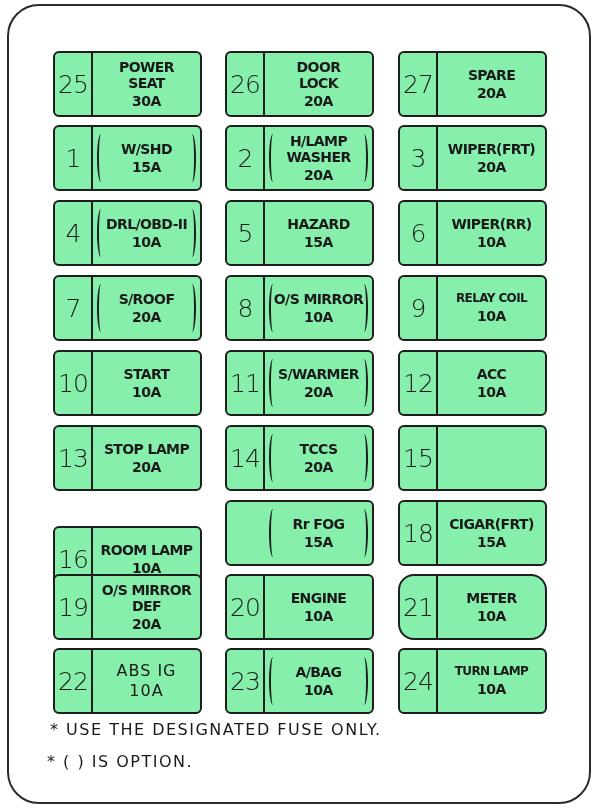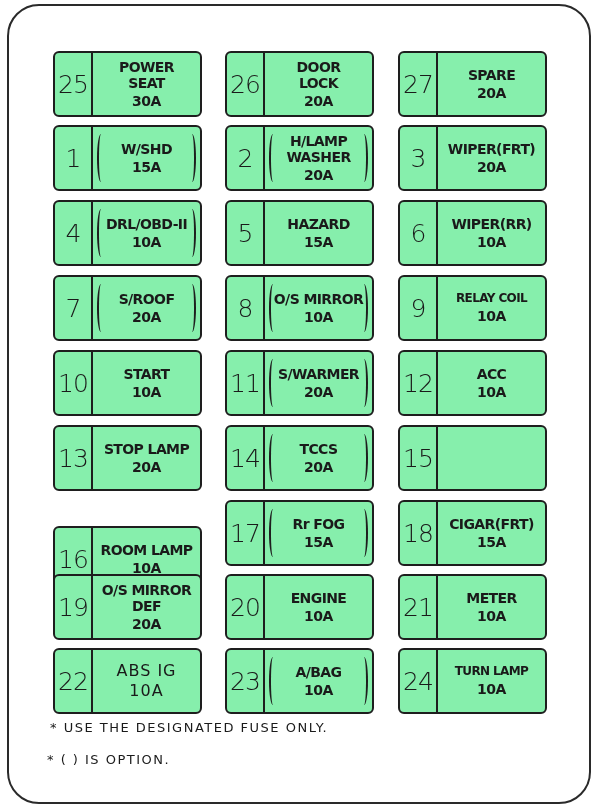--- a/index.html
+++ b/index.html
@@ -19,21 +19,21 @@
   .fuse .lbl { font-size:14px; font-weight:bold; letter-spacing:-0.6px; white-space:pre-line; }
   .fuse .amp { font-size:14px; font-weight:bold; letter-spacing:-0.5px; margin-top:2px; }
   .fuse.big .lbl, .fuse.big .amp { font-size:16px; font-weight:normal; letter-spacing:1px; }
   .fuse.small .lbl { font-size:12px; }
   .paren { position:absolute; top:7px; bottom:7px; width:8px; border:2px solid #1e1e1e;
            box-sizing:border-box; }
   .paren.l { left:42px; border-right:none; border-top:none; border-bottom:none;
              border-radius:50% 0 0 50% / 50% 0 0 50%; }
   .paren.r { right:4px; border-left:none; border-top:none; border-bottom:none;
              border-radius:0 50% 50% 0 / 0 50% 50% 0; }
-  .note { position:absolute; left:50px; font-size:13px; letter-spacing:1.5px;
+  .note { position:absolute; left:50px; font-size:16px; letter-spacing:1.5px;
           font-family:"DejaVu Sans", sans-serif; }
 </style>
 </head>
 <body>
 
 <div class="panel"></div>
 
 <div id="grid">
     <div class="fuse" style="left: 53px; top: 51px;">
       <div class="num">25</div>
@@ -179,21 +179,20 @@
       </div>
     </div>
     <div class="fuse" style="left: 53px; top: 500px; margin-top: 26px;">
       <div class="num">16</div>
       <div class="body">
         <div class="lbl">ROOM LAMP</div>
         <div class="amp">10A</div>
       </div>
     </div>
     <div class="fuse" style="left: 225px; top: 500px;">
-      <div class="num">17</div>
       <div class="body">
         <div class="lbl">Rr FOG</div>
         <div class="amp">15A</div>
       </div>
       <div class="paren l"></div>
       <div class="paren r"></div>
     </div>
     <div class="fuse" style="left: 398px; top: 500px;">
       <div class="num">18</div>
       <div class="body">
@@ -209,21 +208,21 @@
         <div class="amp">20A</div>
       </div>
     </div>
     <div class="fuse" style="left: 225px; top: 574px;">
       <div class="num">20</div>
       <div class="body">
         <div class="lbl">ENGINE</div>
         <div class="amp">10A</div>
       </div>
     </div>
-    <div class="fuse" style="left: 398px; top: 574px;">
+    <div class="fuse" style="left: 398px; top: 574px; border-radius: 16px;">
       <div class="num">21</div>
       <div class="body">
         <div class="lbl">METER</div>
         <div class="amp">10A</div>
       </div>
     </div>
     <div class="fuse big" style="left: 53px; top: 648px;">
       <div class="num">22</div>
       <div class="body">
         <div class="lbl">ABS IG</div>

